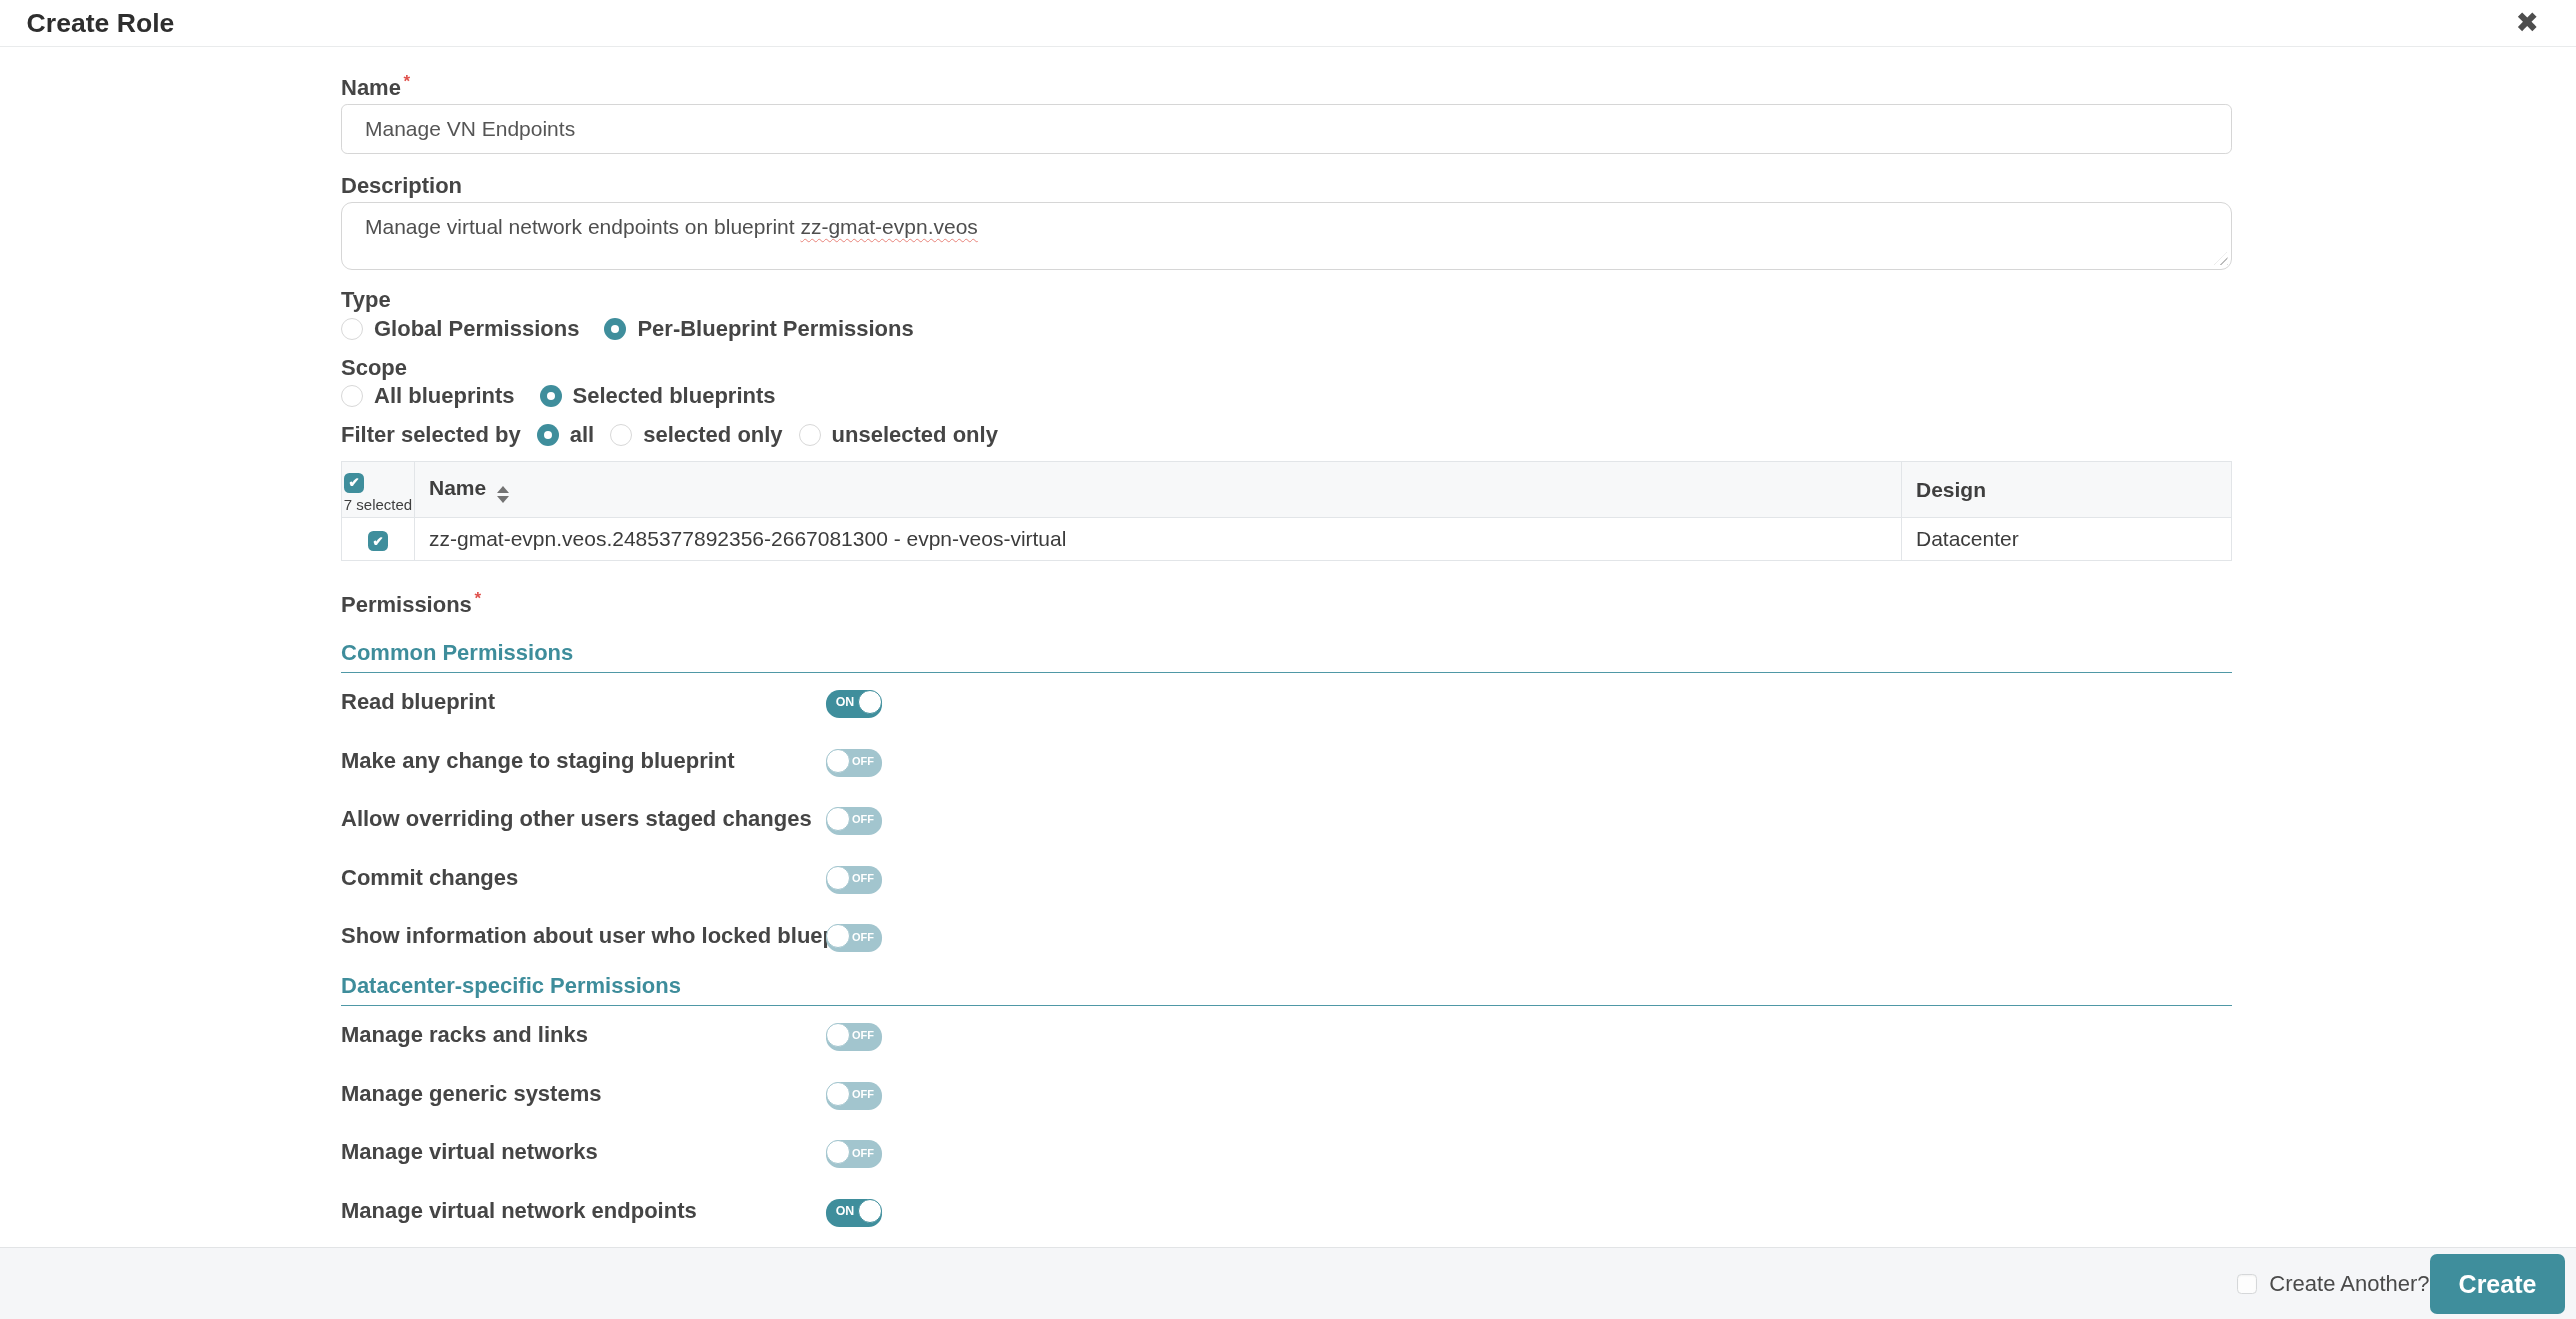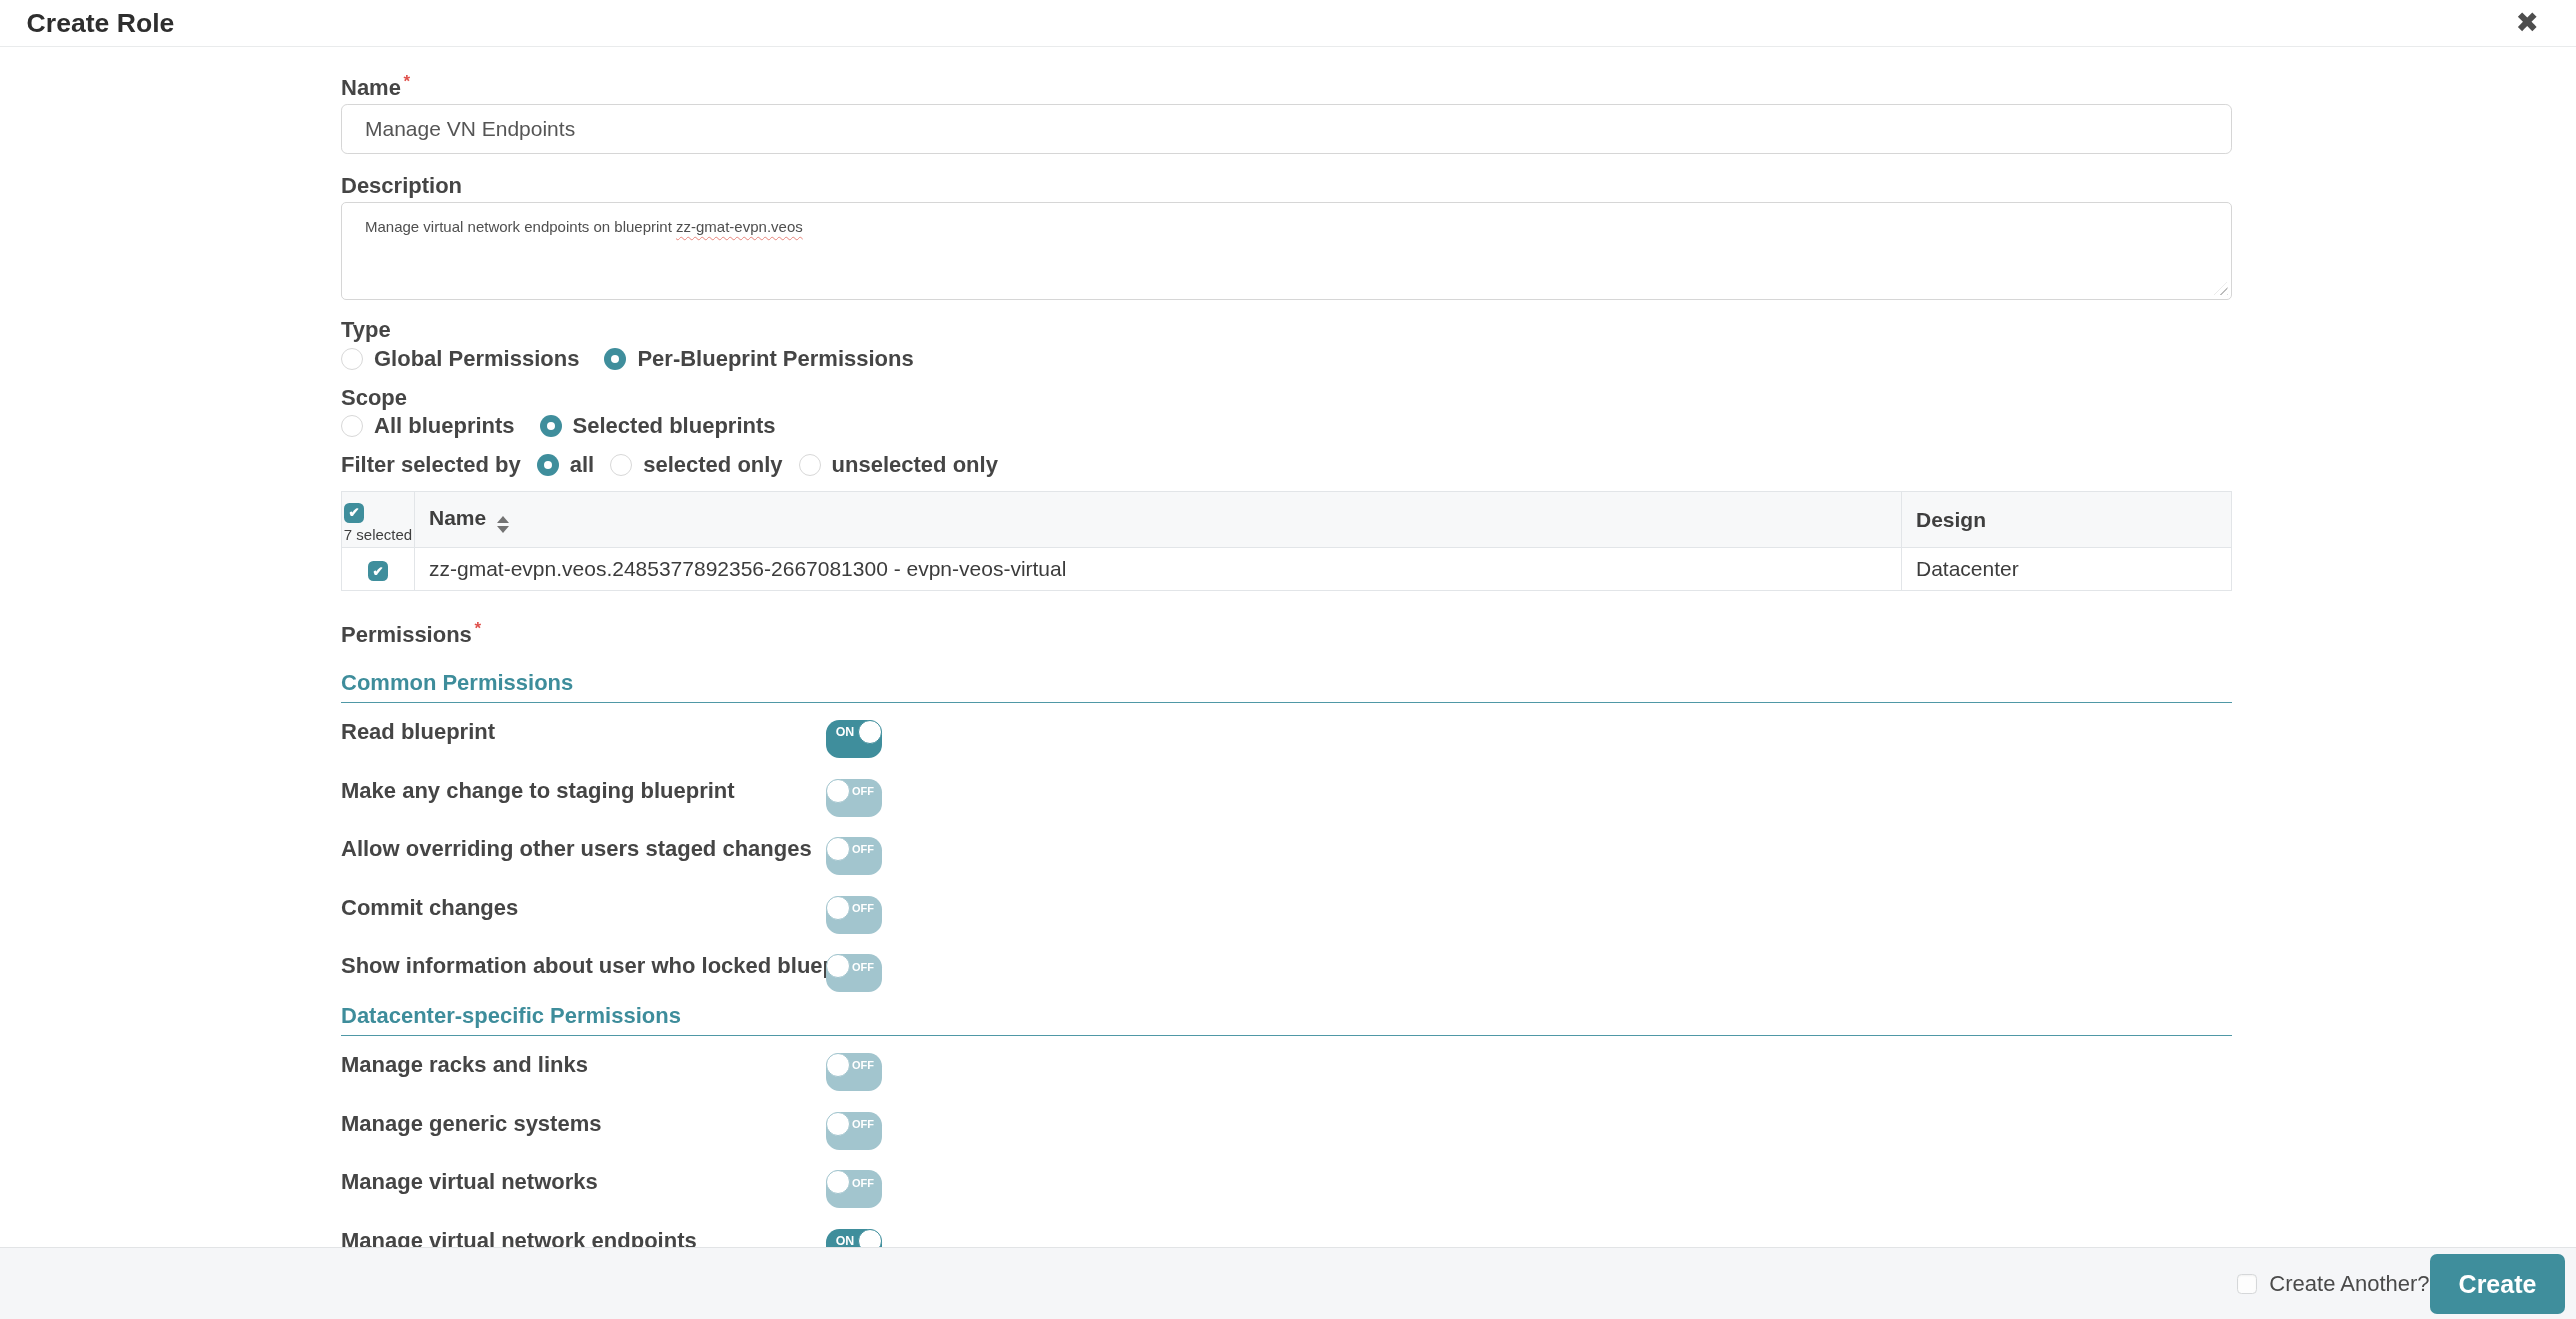--- a/index.html
+++ b/index.html
@@ -25,23 +25,23 @@
   .form-label { font-size:22px; font-weight:700; color:#454545; line-height:26.6px; }
   .req { color:#e0524d; font-size:17px; vertical-align:super; margin-left:2.7px; font-weight:700; }
 
   .text-input {
     display:block; width:100%; height:50px; box-sizing:border-box;
     border:0.9px solid #d6d6d6; border-radius:6.2px; background:#fff;
     font-family:inherit; font-size:21px; color:#555; padding:0 23px;
     margin:1.8px 0 19.5px; outline:none;
   }
   .textarea {
-    position:relative; width:100%; height:98px; box-sizing:border-box;
-    border:0.9px solid #d6d6d6; border-radius:5px; background:#fff;
-    font-size:15px; color:#4f4f4f; line-height:26.6px; padding:11.5px 23px;
+    position:relative; width:100%; height:68px; box-sizing:border-box;
+    border:0.9px solid #d6d6d6; border-radius:11px; background:#fff;
+    font-size:21px; color:#4f4f4f; line-height:26.6px; padding:11.5px 23px;
     margin:1.8px 0 17.7px; cursor:text;
   }
   .misspelled { text-decoration:underline wavy #e8837a 0.9px; text-underline-offset:4.4px; }
   .resize-handle {
     position:absolute; right:3.5px; bottom:3.5px; width:13.3px; height:13.3px;
     clip-path:polygon(100% 0, 100% 100%, 0 100%);
     background:repeating-linear-gradient(-45deg,#bdbdbd 0 1.4px,transparent 1.4px 4.6px);
     cursor:nwse-resize;
   }
 
@@ -84,21 +84,21 @@
   .perm-label { margin-top:25px; }
   .section-title {
     font-size:22px; font-weight:700; color:#3e8d9b;
     border-bottom:1.8px solid #4f98a6; padding-bottom:6.2px;
   }
   .st-common { margin-top:21px; }
   .st-datacenter { margin-top:23px; }
   .perm-row { position:relative; height:26.6px; margin-top:32px; }
   .perm-row.first { margin-top:16px; }
   .perm-name { font-size:22px; font-weight:700; color:#454545; line-height:26.6px; }
-  .toggle { position:absolute; left:485px; top:0.9px; width:56px; height:38px; border-radius:13.3px; cursor:pointer; }
+  .toggle { position:absolute; left:485px; top:0.9px; width:56px; height:28px; border-radius:13.3px; cursor:pointer; }
   .toggle .knob {
     position:absolute; top:0; width:24px; height:24px; border-radius:50%;
     background:#fff; box-sizing:border-box;
   }
   .toggle .state-label { position:absolute; color:#fff; font-weight:700; }
   .toggle.on { background:#3f8e9c; }
   .toggle.on .knob { right:0; border:1.8px solid #3f8e9c; }
   .toggle.on .state-label { left:9.7px; top:5.3px; font-size:12.4px; }
   .toggle.off { background:#a2c5ce; }
   .toggle.off .knob { left:0; border:1.8px solid #a2c5ce; }

